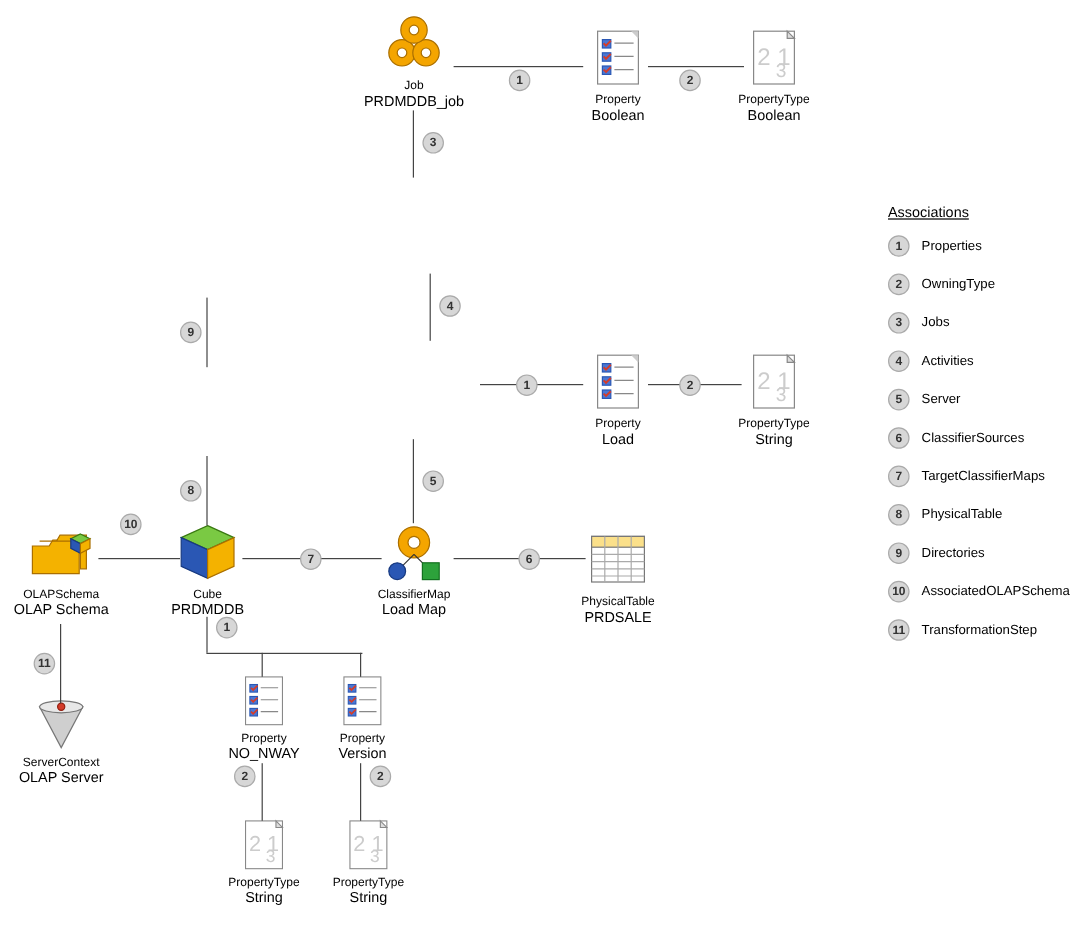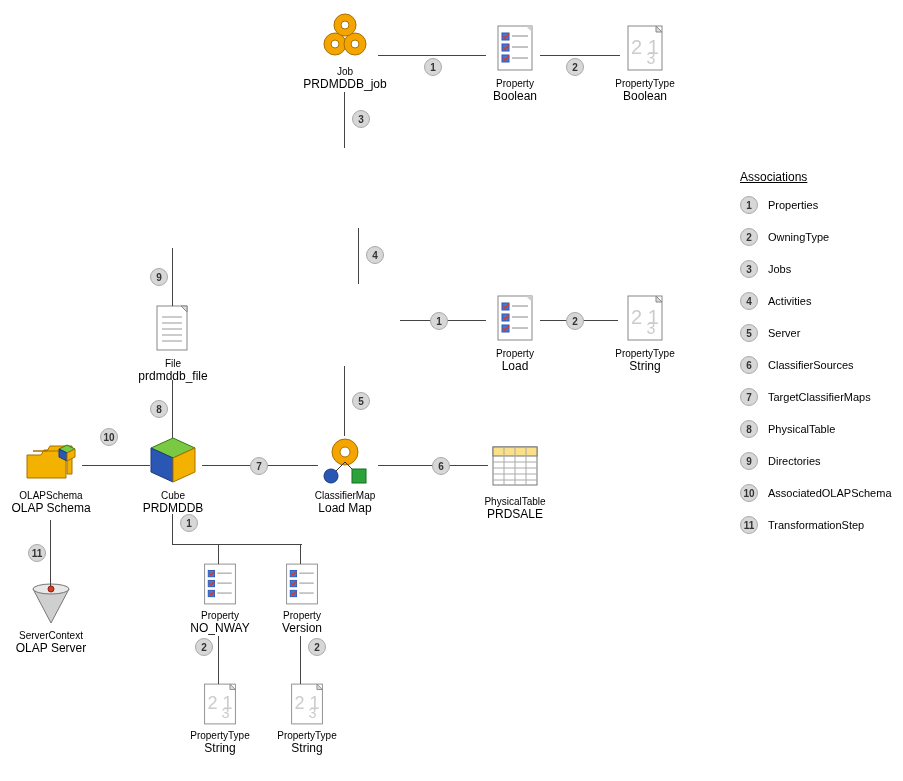--- a/index.html
+++ b/index.html
@@ -113,37 +113,20 @@
       <rect x="4" y="2" width="34" height="44" fill="#fff" stroke="#888"></rect>
       <polygon points="32,2 38,8 32,8" fill="#ddd" stroke="#888"></polygon>
       <text x="21" y="30" font-size="20" fill="#ccc" text-anchor="middle">2 1</text>
       <text x="27" y="40" font-size="16" fill="#ccc" text-anchor="middle">3</text>
     </svg>
   </div>
   <div class="title">PropertyType</div>
   <div class="sub">String</div>
 </div>
 
-<div class="node" style="left:118px;top:300px">
-  <div class="icon-wrap">
-    <svg width="42" height="50" viewBox="0 0 42 50">
-      <rect x="5" y="3" width="30" height="44" fill="#fff" stroke="#888"></rect>
-      <polygon points="29,3 35,3 35,9" fill="#ddd" stroke="#888"></polygon>
-      <g stroke="#999">
-            <line x1="10" y1="14" x2="30" y2="14"></line>
-            <line x1="10" y1="20" x2="30" y2="20"></line>
-            <line x1="10" y1="26" x2="30" y2="26"></line>
-            <line x1="10" y1="32" x2="30" y2="32"></line>
-            <line x1="10" y1="38" x2="30" y2="38"></line>
-          </g>
-    </svg>
-  </div>
-  <div class="title">File</div>
-  <div class="sub">prdmddb_file</div>
-</div>
 
 <div class="node small" style="left:-4px;top:440px">
   <div class="icon-wrap">
     <svg width="56" height="46" viewBox="0 0 56 46">
       <path d="M4 14 h14 l3 -5 h22 v28 h-39 z" fill="#f4b200" stroke="#aa6f00"></path>
       <path d="M10 10 h14 l3 -5 h22 v28 h-5 v-23 h-34 z" fill="#f4b200" stroke="#aa6f00"></path>
       <g transform="translate(36,4)">
         <polygon points="8,0 16,4 8,8 0,4" fill="#7ac943" stroke="#3a7a12"></polygon>
         <polygon points="0,4 8,8 8,16 0,12" fill="#2a57b4" stroke="#183a80"></polygon>
         <polygon points="16,4 8,8 8,16 16,12" fill="#f4b200" stroke="#aa6f00"></polygon>

